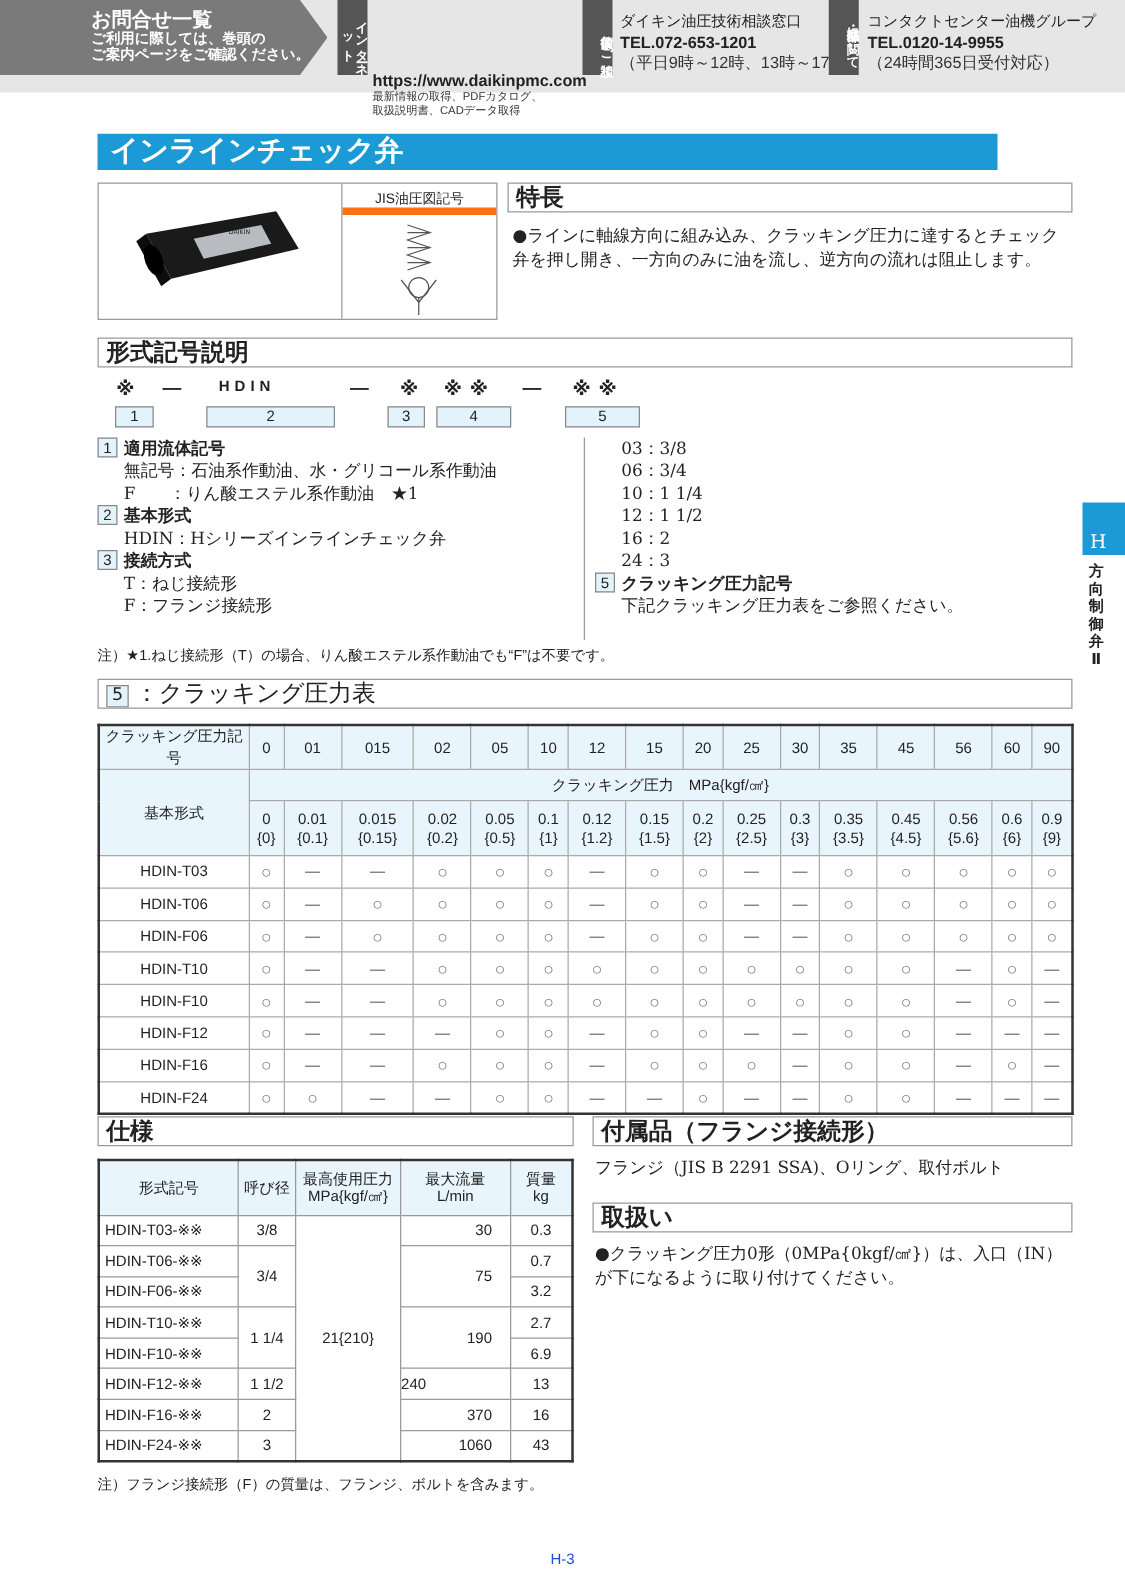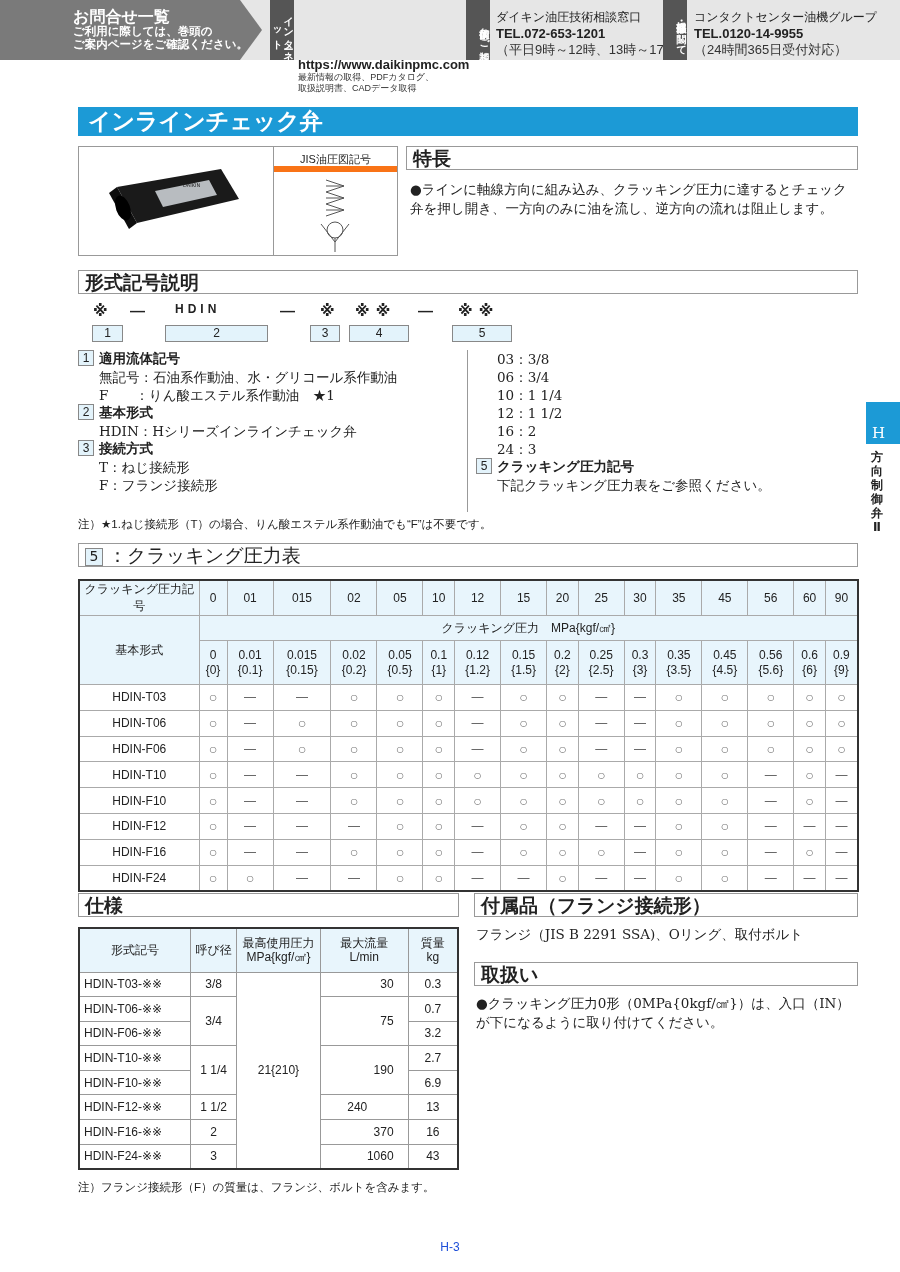--- a/index.html
+++ b/index.html
@@ -1,32 +1,32 @@
 <!DOCTYPE html>
 <html><head>
 <meta charset="utf-8">
 <style>
   * { box-sizing: border-box; margin: 0; padding: 0; }
   body { width: 900px; height: 1272px; background: #fff; font-family: "DejaVu Sans", sans-serif; color: #222; position: relative; overflow: hidden; }
   .sans { font-family: "Liberation Sans", "DejaVu Sans", sans-serif; }
   .serif { font-family: "DejaVu Serif", "Liberation Serif", serif; }
 
   
-  .topbar { position: absolute; left: 0; top: 0; width: 900px; height: 60px; background: #e6e6e6; }
+  .topbar { position: absolute; left: 0; top: 0; width: 900px; height: 74px; background: #e6e6e6; }
   .tb-contact { position: absolute; left: 0; top: 0; width: 262px; height: 60px; background: #7a7a7a; clip-path: polygon(0 0, 240px 0, 262px 30px, 240px 60px, 0 60px); color: #fff; padding: 8px 0 0 73px; }
   .tb-contact .t1 { font-size: 16px; font-weight: bold; line-height: 17px; }
   .tb-contact .t2 { font-size: 11.5px; font-weight: bold; line-height: 13px; }
   .tb-tag { position: absolute; top: 0; height: 60px; width: 24px; background: #555; color: #fff; font-size: 10px; font-weight: bold; line-height: 11px; text-align: center; padding-top: 5px; writing-mode: vertical-rl; }
   .tb-block { position: absolute; top: 9px; }
   .tb-block .big { font-size: 13px; font-weight: bold; color: #222; }
   .tb-block .small { font-size: 9px; color: #333; line-height: 11px; }
   .tb-block .tiny { font-size: 13px; color: #333; }
 
   
-  .main-title { position: absolute; left: 78px; top: 107px; width: 780px; height: 29px; background: #1c9ad6; color: #fff; font-size: 23px; font-weight: bold; padding-left: 10px; line-height: 29px; }
+  .main-title { position: absolute; left: 78px; top: 107px; width: 720px; height: 29px; background: #1c9ad6; color: #fff; font-size: 23px; font-weight: bold; padding-left: 10px; line-height: 29px; }
 
   
   .product-box { position: absolute; left: 78px; top: 146px; width: 320px; height: 110px; border: 1px solid #999; }
   .product-photo { position: absolute; left: 0; top: 0; width: 195px; height: 108px; border-right: 1px solid #999; }
   .jis-head { position: absolute; left: 195px; top: 0; width: 123px; height: 25px; border-bottom: 6px solid #f97316; font-size: 11px; text-align: center; line-height: 25px; }
   .jis-sym { position: absolute; left: 195px; top: 25px; width: 123px; height: 83px; }
 
   .sec-head { position: absolute; border: 1px solid #999; height: 24px; font-size: 19px; font-weight: bold; line-height: 22px; padding-left: 6px; }
   .body-text { position: absolute; font-size: 13.5px; line-height: 19px; }
 
@@ -389,21 +389,21 @@
         <td rowspan="2" style="text-align:right;padding-right:14px">190</td>
         <td>2.7</td>
       </tr>
       <tr>
         <td style="text-align:left;padding-left:4px">HDIN-F10-※※</td>
         <td>6.9</td>
       </tr>
       <tr>
         <td style="text-align:left;padding-left:4px">HDIN-F12-※※</td>
         <td rowspan="1">1 1/2</td>
-        <td rowspan="1" style="text-align:center;padding-right:14px">240</td>
+        <td rowspan="1" style="text-align:left;padding-right:14px">240</td>
         <td>13</td>
       </tr>
       <tr>
         <td style="text-align:left;padding-left:4px">HDIN-F16-※※</td>
         <td rowspan="1">2</td>
         <td rowspan="1" style="text-align:right;padding-right:14px">370</td>
         <td>16</td>
       </tr>
       <tr>
         <td style="text-align:left;padding-left:4px">HDIN-F24-※※</td>

